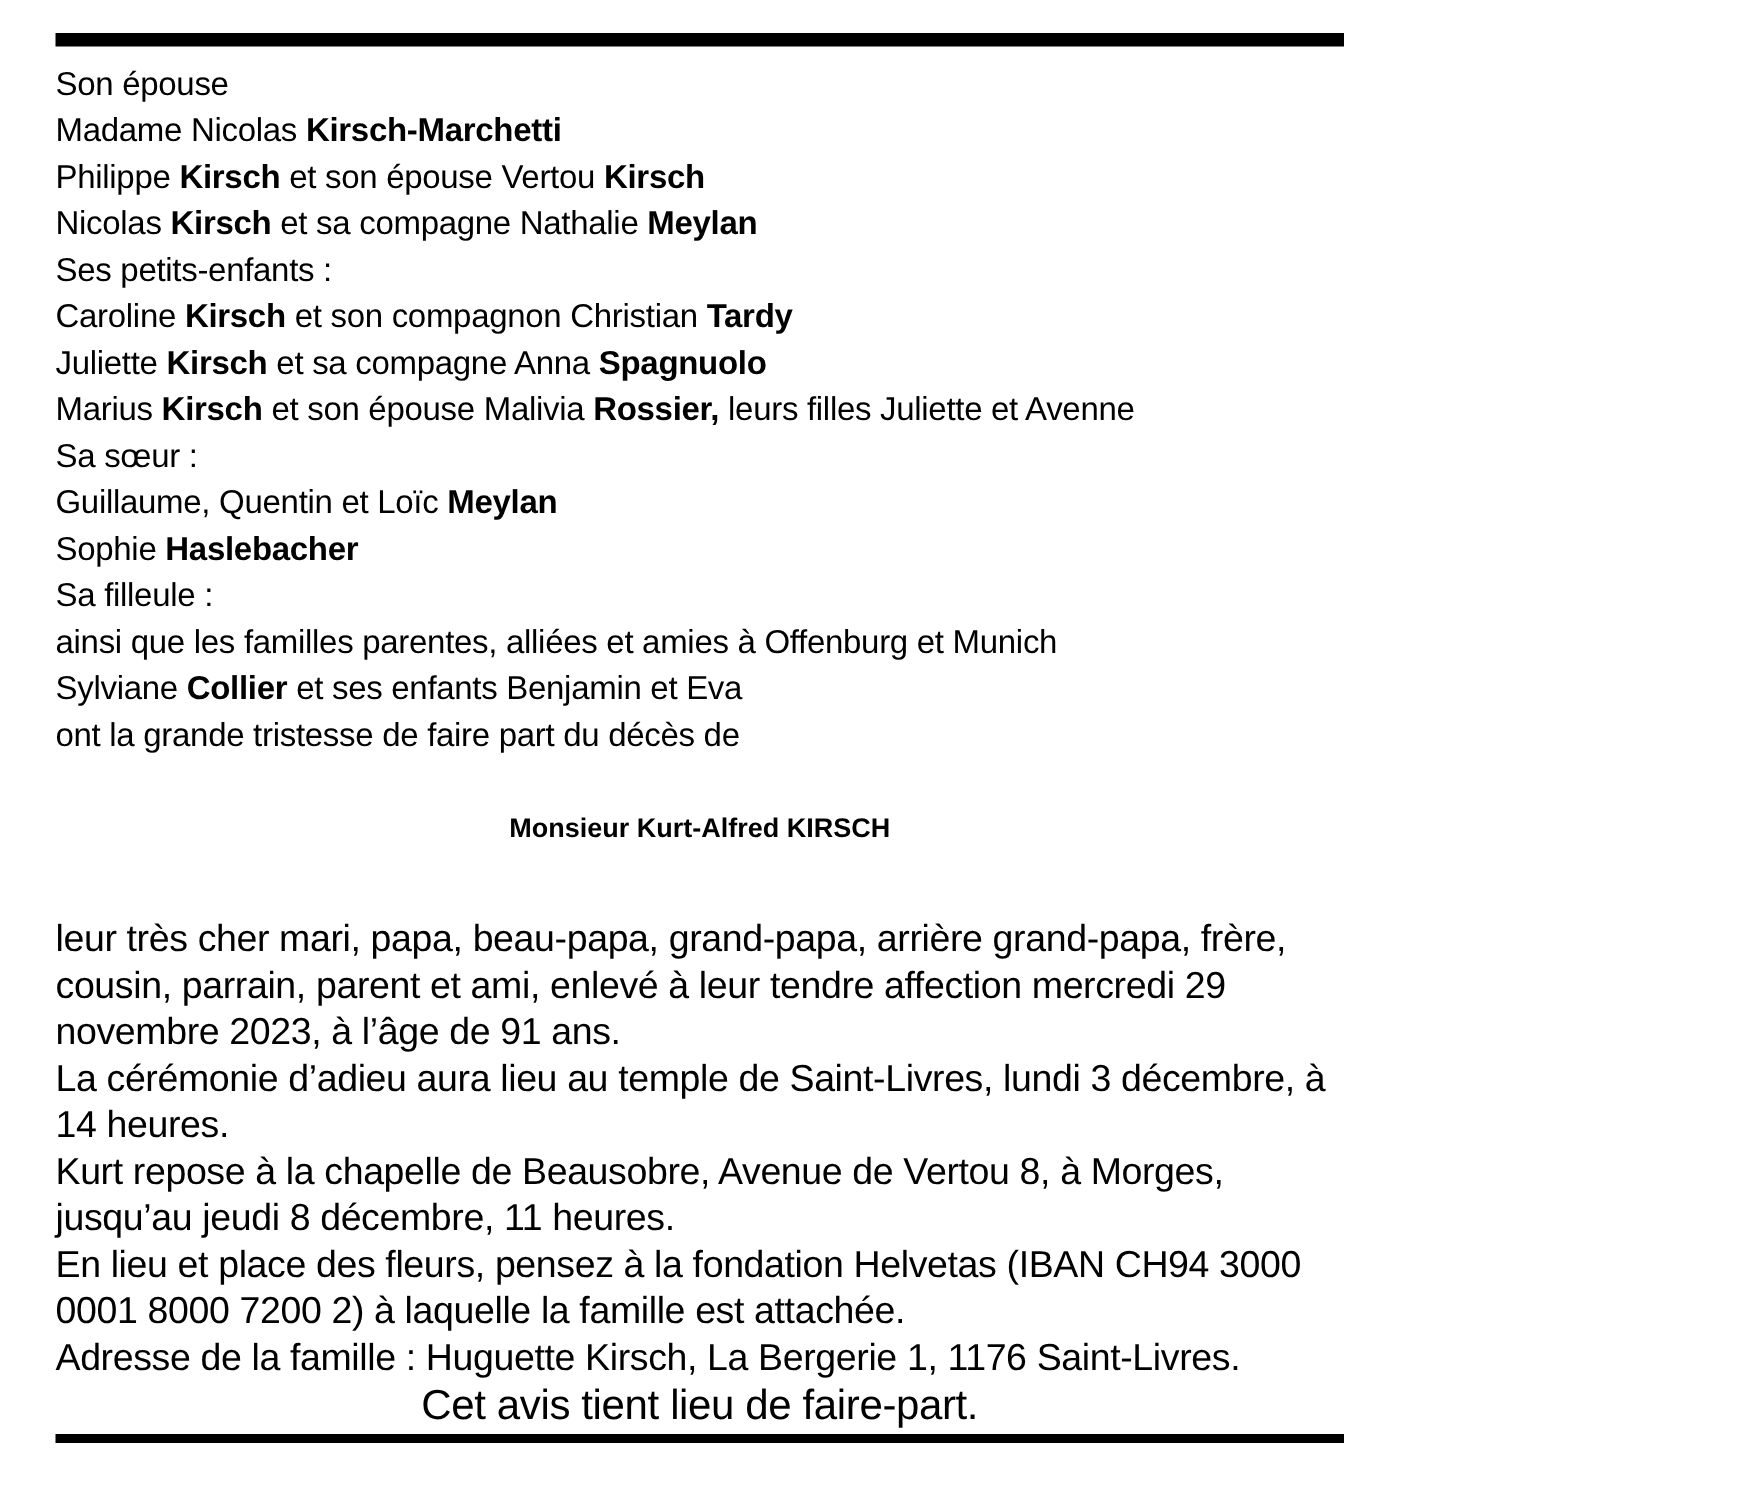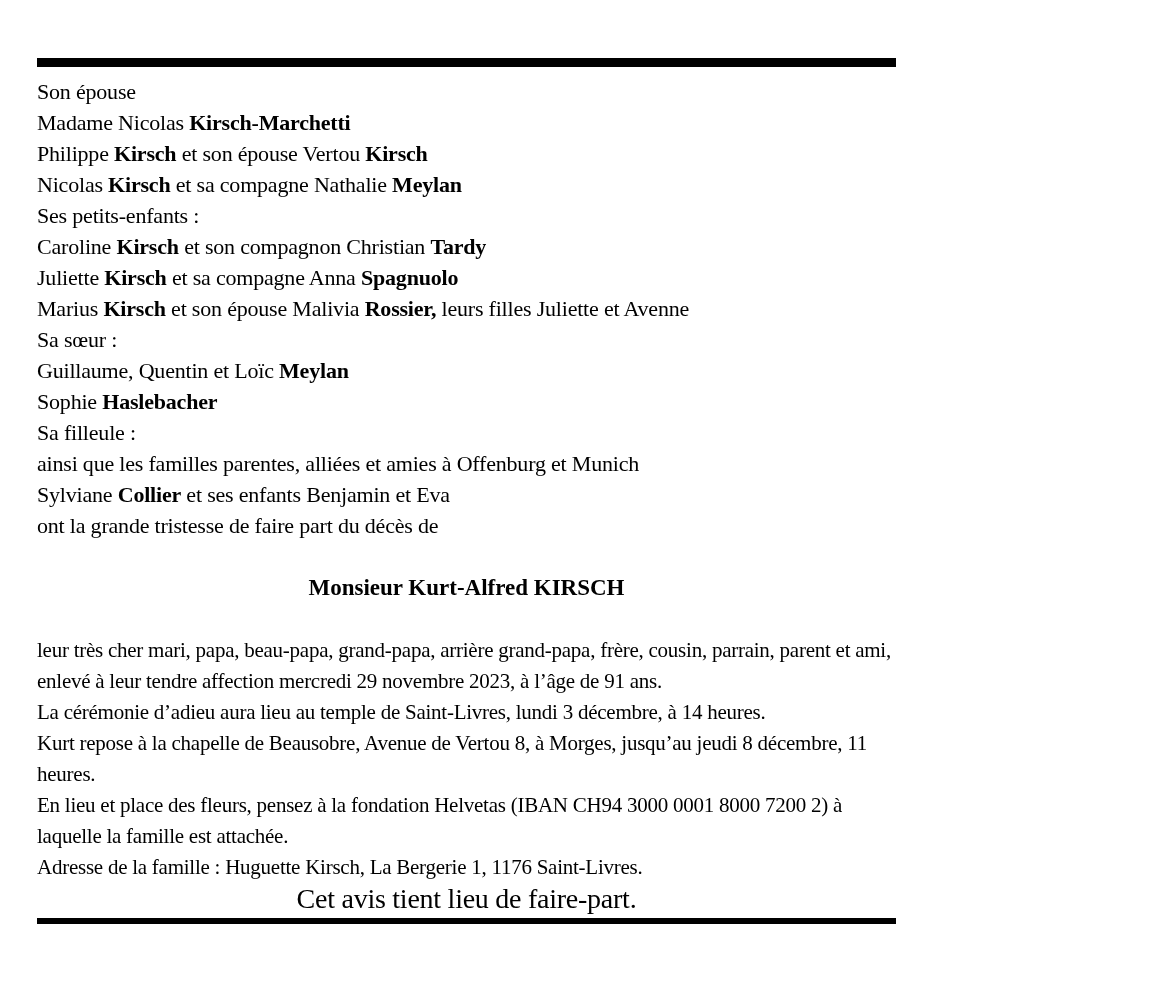--- a/index.html
+++ b/index.html
@@ -7,45 +7,44 @@
     width: 1174px;
     height: 992px;
     background: var(--bg, #ffffff);
     color: var(--text, #000000);
     font-family: "Liberation Sans", sans-serif;
   }
   .page {
     box-sizing: border-box;
     width: 935px;
     height: 992px;
-    padding: 58px 39px 0 37px;
+    padding: 22px 39px 0 37px;
     overflow: hidden;
-    font-family: Liberation Serif, serif;
   }
   .rule { background: var(--rule, #000000); }
   .rule-top { height: 9px; }
   .rule-bottom { height: 6px; margin-top: 4px; }
   .family {
     margin-top: 9px;
     font-size: 22px;
     line-height: 31px;
     letter-spacing: -0.2px;
   }
   .family .line { white-space: pre-wrap; }
   .b { font-weight: 700; }
   .title {
-    font-size: 23px;
+    font-size: 18px;
     line-height: 32px;
     font-weight: 700;
     text-align: center;
     margin: 31px 0 0 0;
   }
   .body-text {
-    margin-top: 31px;
-    font-size: 21px;
+    margin-top: 43px;
+    font-size: 25px;
     line-height: 31px;
     letter-spacing: -0.25px;
   }
   .closing {
     text-align: center;
     font-size: 28px;
     line-height: 31px;
     letter-spacing: -0.25px;
   }
 </style>

